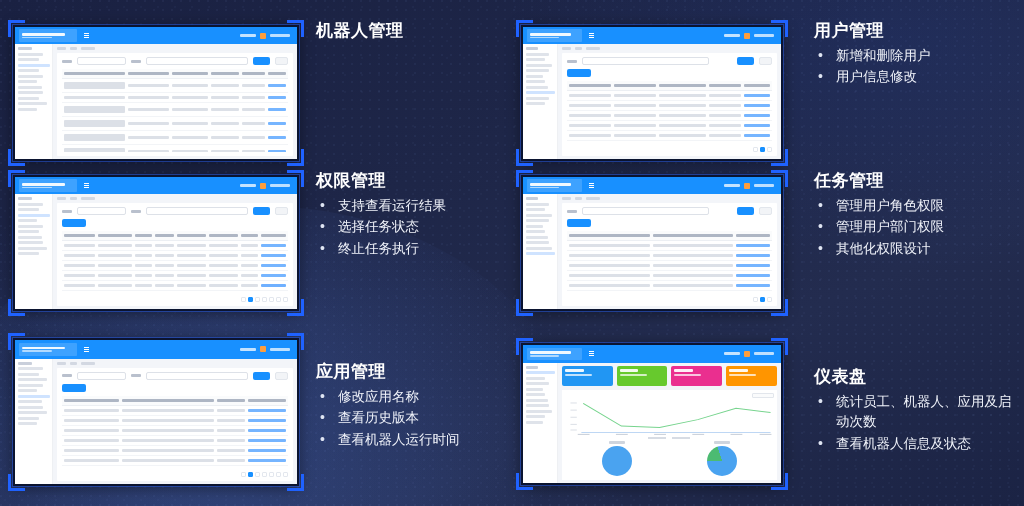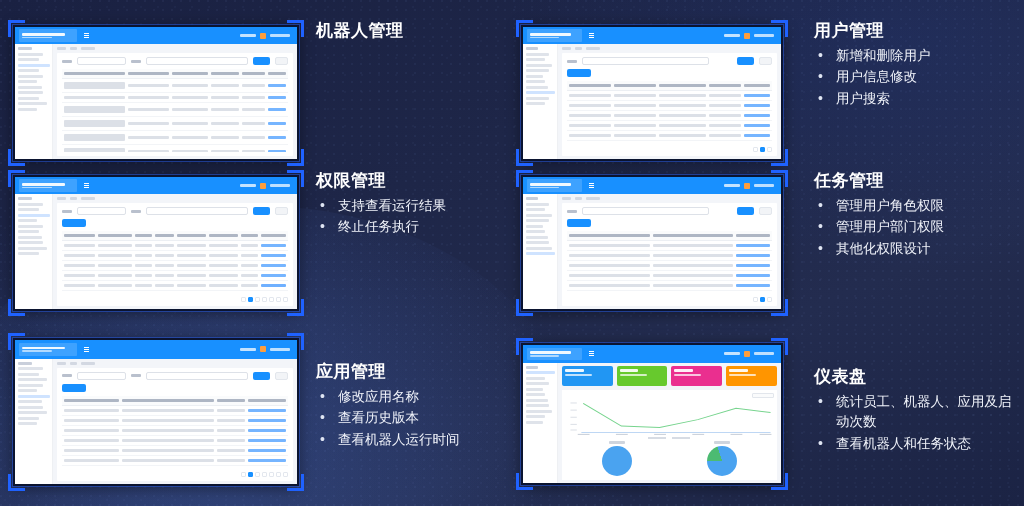--- a/index.html
+++ b/index.html
@@ -401,21 +401,20 @@
             </div>
           </div>
         </div>
       </div>
     </div>
     <div class="txt" style="margin-left:26px;width:200px;">
       <h3>用户管理</h3>
       <ul>
         <li>新增和删除用户</li>
         <li>用户信息修改</li>
-        <li>用户搜索</li>
       </ul>
     </div>
   </div>
 
   <div class="feature" style="left:8px; top:170px; width:500px;">
     <div class="shot-wrap">
       <div class="frame" style="width:296px;height:146px;">
         <span class="corner tl"></span>
         <span class="corner tr"></span>
         <span class="corner bl"></span>
@@ -547,20 +546,21 @@
               </div>
             </div>
           </div>
         </div>
       </div>
     </div>
     <div class="txt" style="margin-left:12px;width:192px;">
       <h3>权限管理</h3>
       <ul>
         <li>支持查看运行结果</li>
+        <li>选择任务状态</li>
         <li>终止任务执行</li>
       </ul>
     </div>
   </div>
 
   <div class="feature" style="left:516px; top:170px; width:505px;">
     <div class="shot-wrap">
       <div class="frame" style="width:272px;height:146px;">
         <span class="corner tl"></span>
         <span class="corner tr"></span>
@@ -902,18 +902,18 @@
               </div>
             </div>
           </div>
         </div>
       </div>
     </div>
     <div class="txt" style="margin-left:26px;width:208px;padding-top:30px;">
       <h3>仪表盘</h3>
       <ul>
         <li>统计员工、机器人、应用及启动次数</li>
-        <li>查看机器人和任务状态</li>
+        <li>查看机器人信息及状态</li>
       </ul>
     </div>
   </div>
 
 </div>
 
 </body></html>

